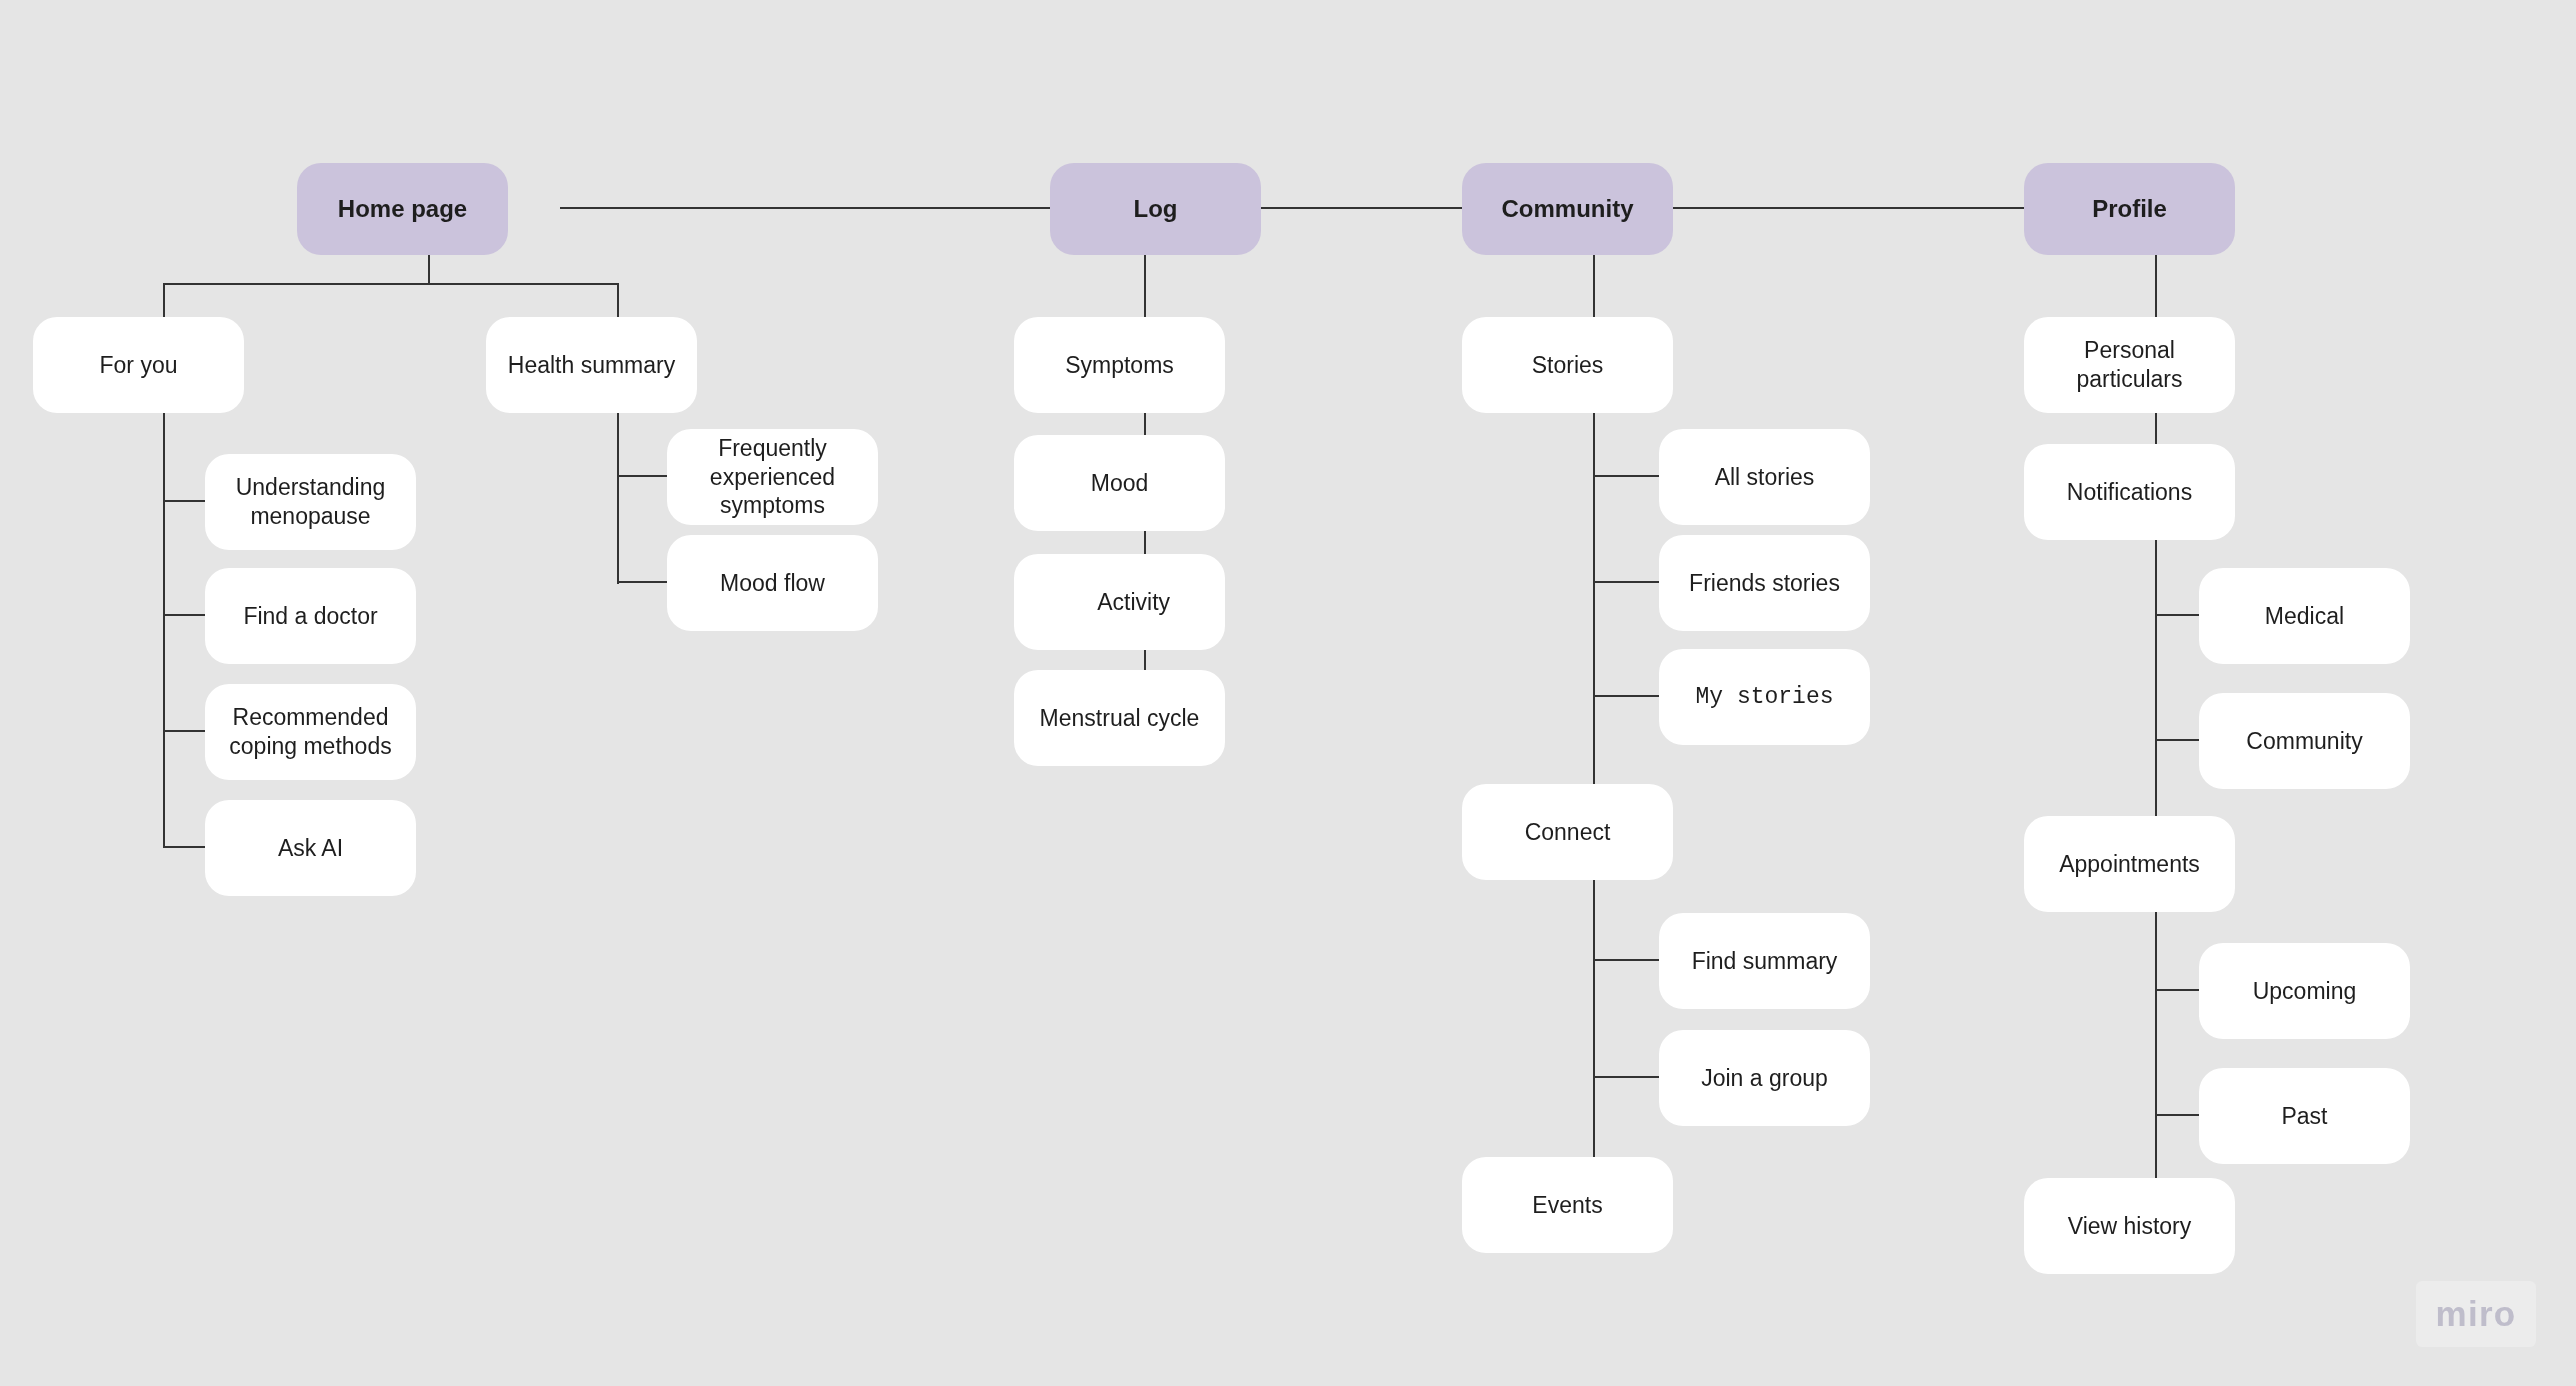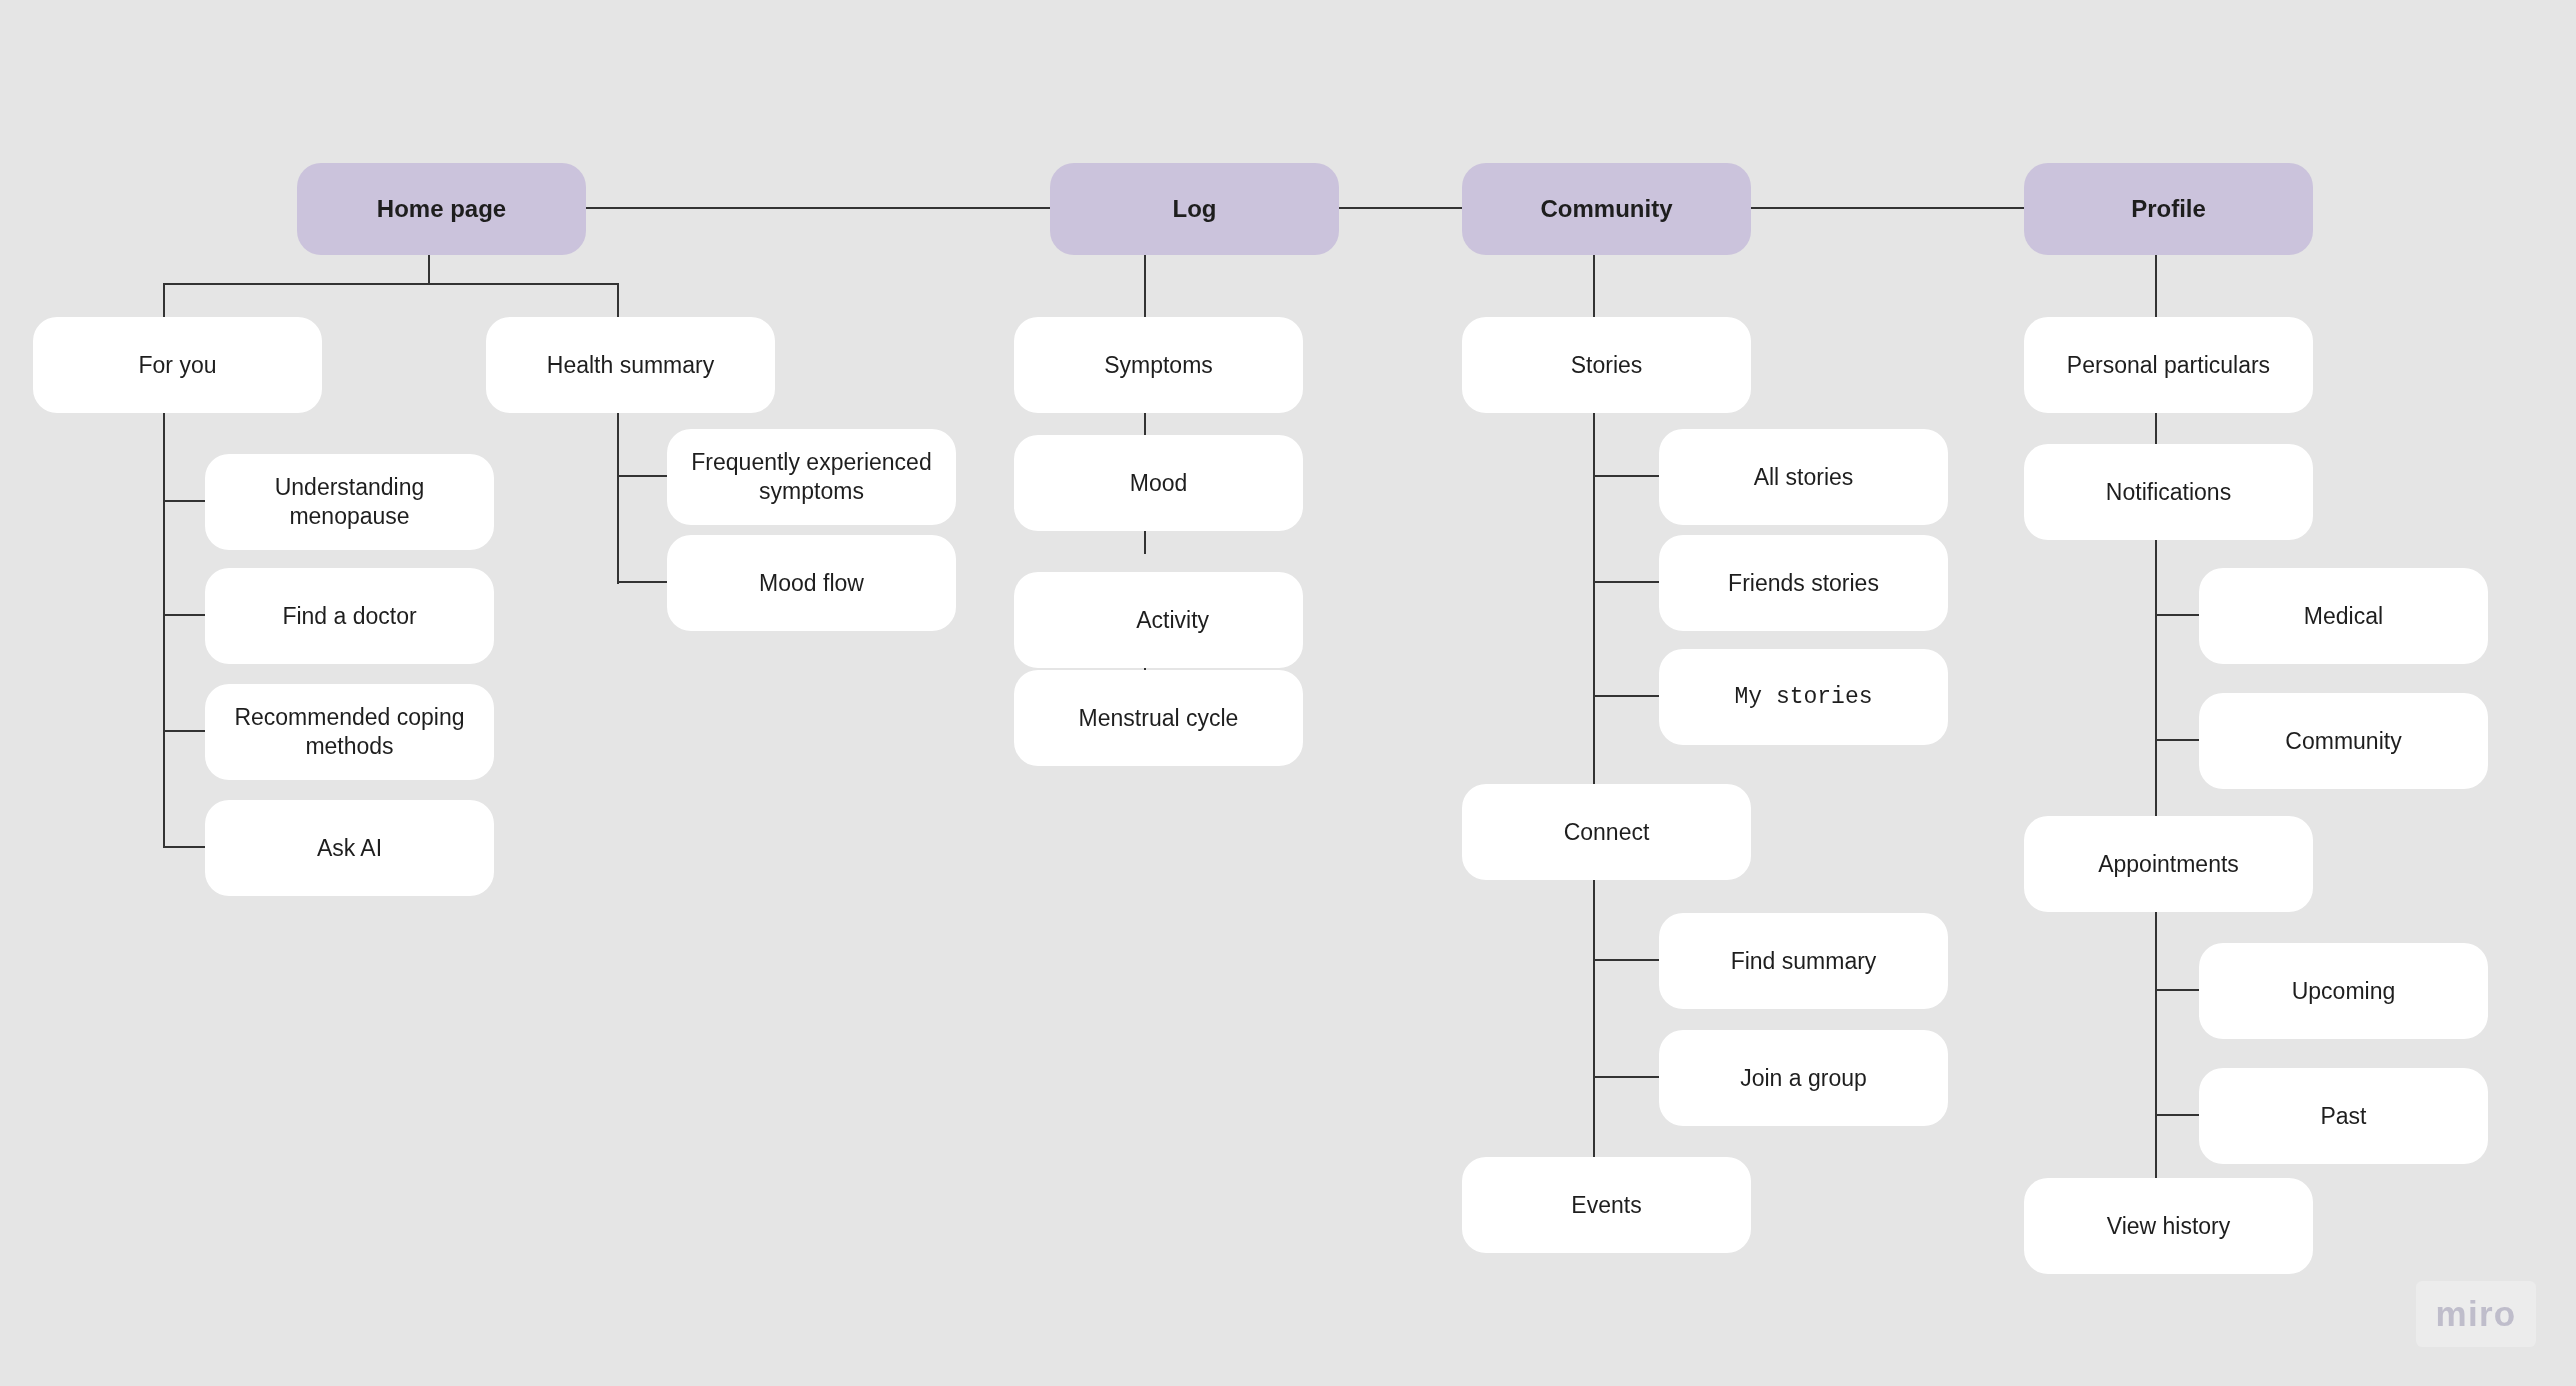--- a/index.html
+++ b/index.html
@@ -5,21 +5,21 @@
   html,body{margin:0;padding:0;background:#e5e5e5;}
   #stage{
     position:relative;
     width:2576px;height:1387px;
     background:#e5e5e5;
     font-family:"Liberation Sans","DejaVu Sans",sans-serif;
     overflow:hidden;
   }
   .node{
     position:absolute;
-    width:289px;height:96px;
+    width:211px;height:96px;
     background:#ffffff;
     border-radius:24px;
     display:flex;align-items:center;justify-content:center;
     text-align:center;
     font-size:23px;line-height:1.25;color:#1e1e1e;
     padding:0 7.6px;box-sizing:border-box;
     z-index:2;
   }
   .node.primary{
     height:92px;
@@ -88,21 +88,21 @@
   <div class="node" style="left:486px;top:317px;">Health summary</div>
   <div class="node" style="left:205px;top:454px;">Understanding menopause</div>
   <div class="node" style="left:205px;top:568px;">Find a doctor</div>
   <div class="node" style="left:205px;top:684px;">Recommended coping methods</div>
   <div class="node" style="left:205px;top:800px;">Ask AI</div>
   <div class="node" style="left:667px;top:429px;">Frequently experienced symptoms</div>
   <div class="node" style="left:667px;top:535px;">Mood flow</div>
 
   <div class="node" style="left:1014px;top:317px;">Symptoms</div>
   <div class="node" style="left:1014px;top:435px;">Mood</div>
-  <div class="node" style="left:1014px;top:572px;padding-left:36px;">Activity</div>
+  <div class="node" style="left:1014px;top:554px;padding-left:36px;">Activity</div>
   <div class="node" style="left:1014px;top:670px;">Menstrual cycle</div>
 
   <div class="node" style="left:1462px;top:317px;">Stories</div>
   <div class="node" style="left:1659px;top:429px;">All stories</div>
   <div class="node" style="left:1659px;top:535px;">Friends stories</div>
   <div class="node" style="left:1659px;top:649px;font-family:Liberation Mono, monospace;">My stories</div>
   <div class="node" style="left:1462px;top:784px;">Connect</div>
   <div class="node" style="left:1659px;top:913px;">Find summary</div>
   <div class="node" style="left:1659px;top:1030px;">Join a group</div>
   <div class="node" style="left:1462px;top:1157px;">Events</div>

